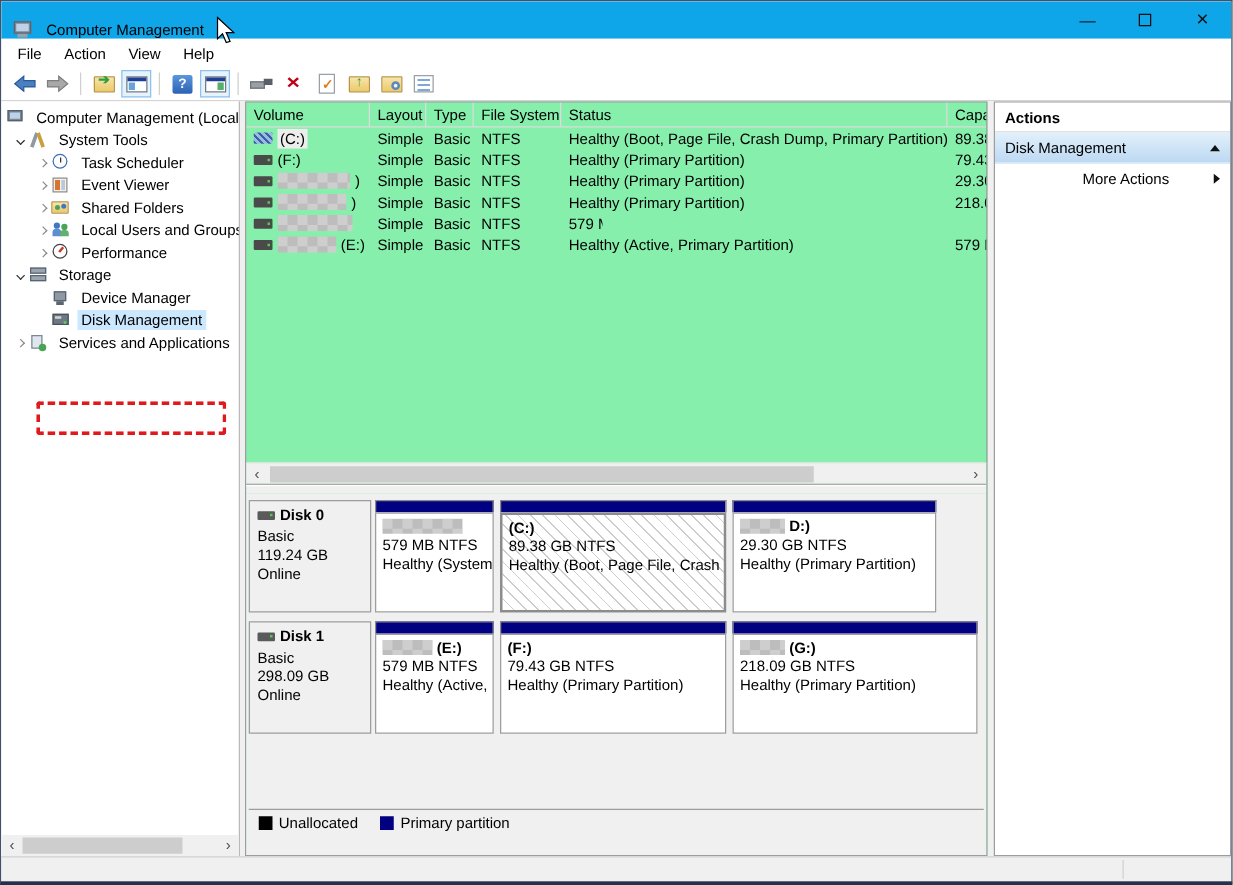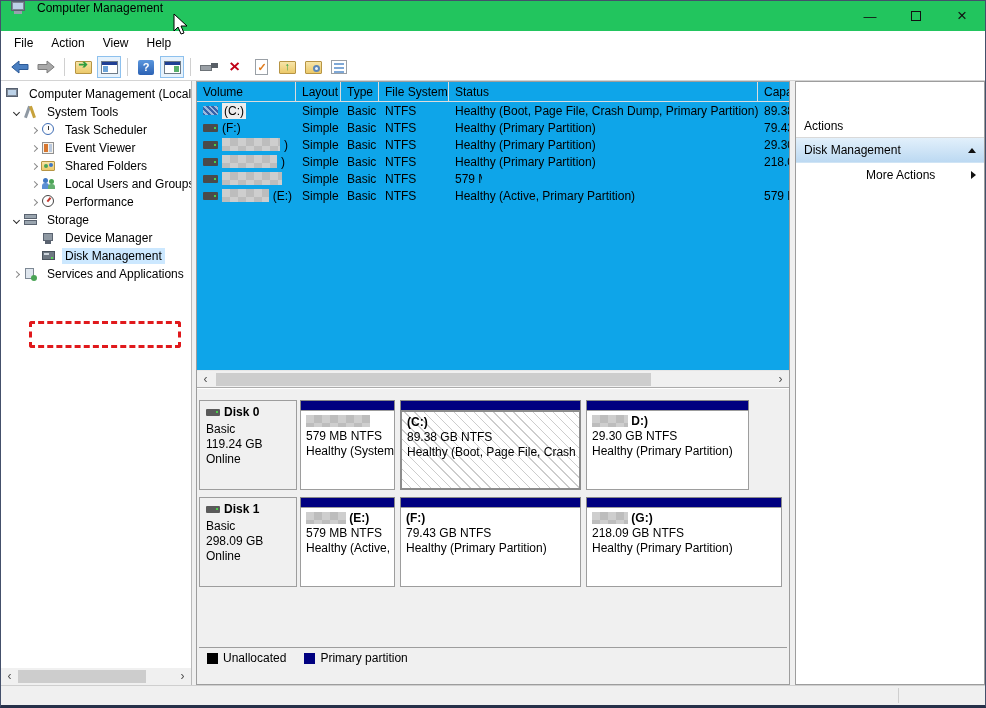--- a/index.html
+++ b/index.html
@@ -4,21 +4,21 @@
 <style>
   * { margin:0; padding:0; box-sizing:border-box; }
   html,body { background:#888; }
   .window {
     width:986px; height:708px; position:relative; background:#fff;
     border:1px solid #44506b; border-bottom:3px solid #263049;
     font-family:"Liberation Sans", sans-serif; font-size:12px; color:#000;
     display:flex; flex-direction:column; overflow:hidden;
   }
   
-  .titlebar { height:30px; display:flex; align-items:flex-start; background:#22c55e; flex:0 0 auto; }
+  .titlebar { height:30px; display:flex; align-items:flex-end; background:#0ea5e9; flex:0 0 auto; }
   .app-icon { width:18px; height:14px; margin:0 8px 0 10px; position:relative; }
   .app-icon .mon { position:absolute; left:0; top:0; width:14px; height:10px; background:#7d8794; border:1px solid #5a6370; }
   .app-icon .scr { position:absolute; left:2px; top:2px; width:10px; height:6px; background:#bcd2e8; }
   .app-icon .base { position:absolute; left:3px; top:10px; width:8px; height:3px; background:#97a1ad; }
   .title-text { font-size:12px; }
   .tb-spacer { flex:1; }
   .winbtn { width:46px; height:30px; display:flex; align-items:center; justify-content:center; font-size:13px; color:#111; }
   .winbtn .maxbox { width:10px; height:10px; border:1px solid #111; display:block; }
   
   .menubar { height:23px; display:flex; align-items:center; padding-left:4px; background:#fff; flex:0 0 auto; }
@@ -88,21 +88,21 @@
   .ti-serv .b{position:absolute;left:2px;top:1px;width:9px;height:11px;background:#dfe6ee;border:1px solid #7d8894;}
   .ti-serv .g{position:absolute;left:8px;top:8px;width:6px;height:6px;border-radius:50%;background:#4aa455;}
   .annotation { position:absolute; left:28px; top:240px; width:152px; height:27px; border:3px dashed #e0191c; border-radius:3px; pointer-events:none; }
   .tree-hscroll { flex:0 0 17px; }
   
   .hscroll { height:17px; background:#f0f0f0; display:flex; align-items:center; flex:0 0 auto; }
   .sb-btn { width:17px; height:17px; display:flex; align-items:center; justify-content:center; color:#505050; font-size:12px; line-height:17px; }
   .sb-track { flex:1; height:17px; position:relative; }
   .sb-thumb { position:absolute; top:2px; height:13px; background:#cdcdcd; }
   
-  .center-pane { width:594px; flex:0 0 auto; display:flex; flex-direction:column; background:#0ea5e9; border:1px solid #9d9d9d; border-top:1px solid #9d9d9d; margin-left:4px;justify-content:flex-end; }
+  .center-pane { width:594px; flex:0 0 auto; display:flex; flex-direction:column; background:#86efac; border:1px solid #9d9d9d; border-top:1px solid #9d9d9d; margin-left:4px;justify-content:flex-end; }
   .vol-list { height:288px; overflow:hidden; flex:0 0 auto; }
   .vt-head { display:flex; height:20px; border-bottom:1px solid #dcdcdc; }
   .vt-head .cell { border-right:1px solid #dcdcdc; padding:3px 4px 0 6px; overflow:hidden; white-space:nowrap; }
   .vt-row { display:flex; height:17px; align-items:center; }
   .vt-row .cell { padding:0 4px 0 6px; overflow:hidden; white-space:nowrap; display:flex; align-items:center; gap:4px; }
   .c-vol { width:99px; flex:0 0 auto; } .c-lay { width:45px; flex:0 0 auto; }
   .c-typ { width:38px; flex:0 0 auto; } .c-fs { width:70px; flex:0 0 auto; }
   .c-st { width:309px; flex:0 0 auto; } .c-cap { width:33px; flex:0 0 auto; border-right:none; }
   .dicon { width:15px; height:8px; background:#4a4a4a; border-radius:1px; position:relative; flex:0 0 auto; }
   .dicon::after { content:""; position:absolute; right:2px; top:3px; width:2px; height:2px; background:#49d049; }
@@ -130,21 +130,21 @@
       repeating-linear-gradient(45deg, transparent 0 6px, #cdcdcd 6px 7px), #fff; }
   .preds { display:inline-block; height:12px; vertical-align:-2px;
       background:conic-gradient(#bdbdbd 25%, #cecece 0 50%, #bdbdbd 0 75%, #cecece 0); background-size:16px 16px; }
   
   .legend { flex:0 0 21px; margin-top:auto; border-top:1px solid #9d9d9d; background:#f0f0f0; display:flex; align-items:center; padding-left:8px; gap:18px; }
   .leg-item { display:flex; align-items:center; gap:5px; }
   .leg-sq { width:11px; height:11px; flex:0 0 auto; }
   .leg-sq.black { background:#000; } .leg-sq.navy { background:#000080; }
   
   .actions-pane { flex:1; margin-left:5px; background:#fff; border:1px solid #9d9d9d; display:flex; flex-direction:column; }
-  .actions-title { font-weight:normal; padding:5px 8px 4px 8px; border-bottom:1px solid #d9d9d9;margin-top:32px; }
+  .actions-title { font-weight:bold; padding:5px 8px 4px 8px; border-bottom:1px solid #d9d9d9; }
   .action-group { height:25px; display:flex; align-items:center; padding:0 8px;
       background:linear-gradient(#e2f0fb,#bcd9f2); border-bottom:1px solid #cfe4f5; }
   .action-group .grp-label { flex:1; }
   .tri-up { width:0; height:0; border-left:4px solid transparent; border-right:4px solid transparent; border-bottom:5px solid #111; }
   .action-more { height:24px; display:flex; align-items:center; padding:0 8px 0 70px; }
   .action-more .more-label { flex:1; }
   .tri-right { width:0; height:0; border-top:4px solid transparent; border-bottom:4px solid transparent; border-left:5px solid #111; }
   
   .statusbar { flex:0 0 20px; background:#f0f0f0; border-top:1px solid #cfcfcf; position:relative; }
   .status-sep { position:absolute; left:897px; top:2px; bottom:2px; width:1px; background:#cfcfcf; }

